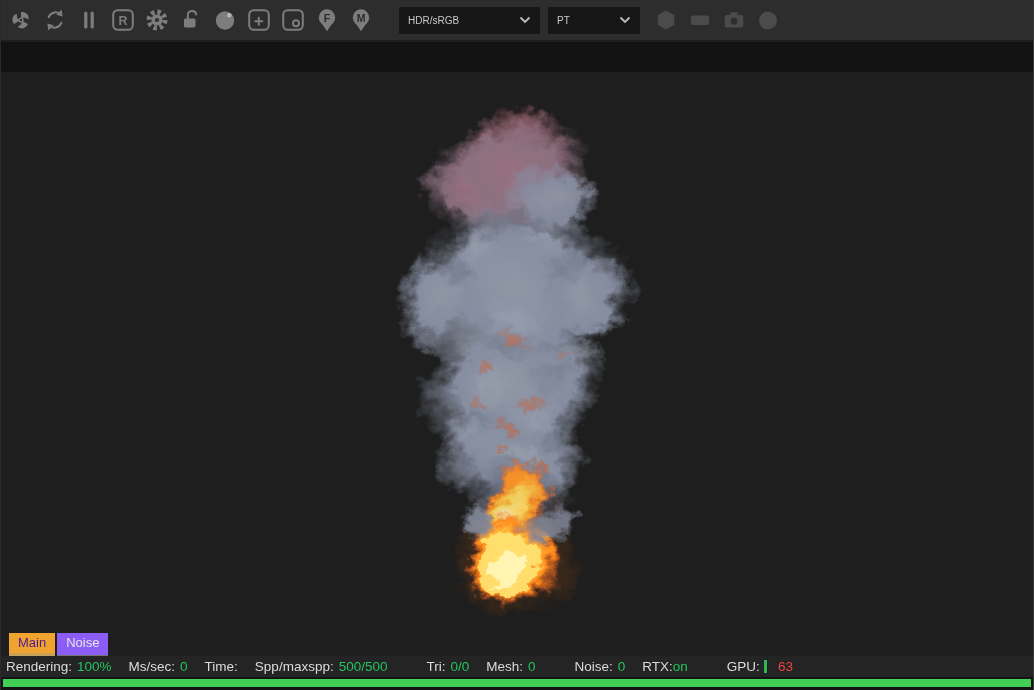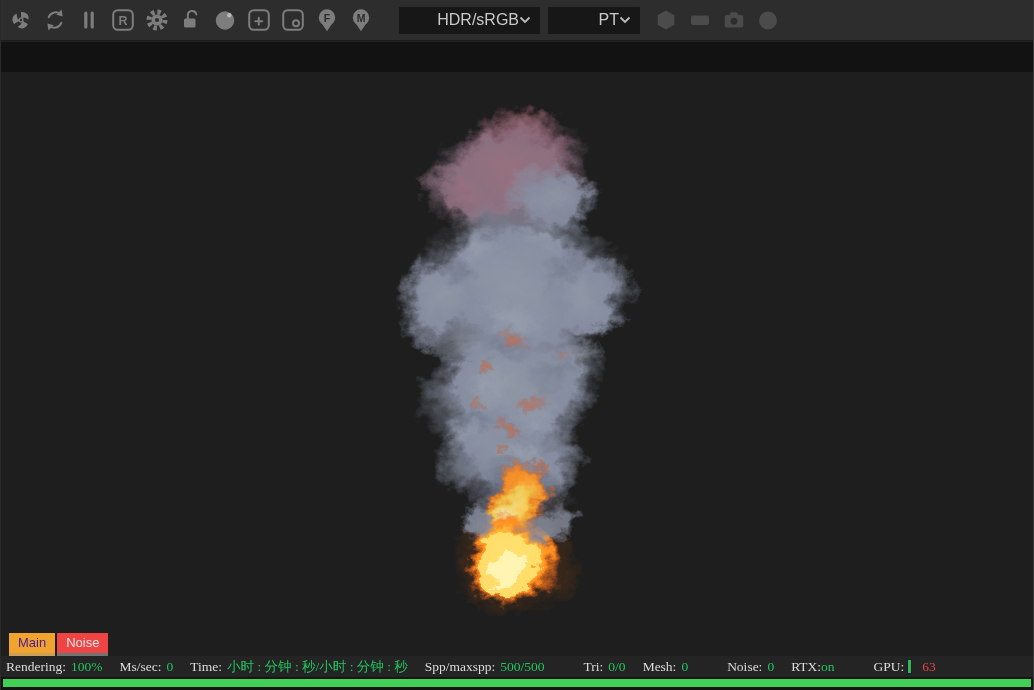--- a/index.html
+++ b/index.html
@@ -25,49 +25,49 @@
     display:flex; align-items:center; justify-content:center; cursor:pointer;
   }
   .tbtn svg { display:block; }
   .ticon { stroke:#7d7d7d; fill:none; stroke-width:2; stroke-linecap:round; stroke-linejoin:round; }
   .ticon-fill { fill:#7d7d7d; stroke:none; }
   .tbtn.disabled { cursor:default; }
   .tbtn.disabled .ticon-fill { fill:#4b4b4b; }
 
   .select {
     height:27px; background:#171717; color:#c9c9c9;
-    display:flex; align-items:center; justify-content:flex-end;
-    padding:0 9px; font-size:16px; cursor:pointer; border-radius:1px;
+    display:flex; align-items:center; justify-content:space-between;
+    padding:0 9px; font-size:10px; cursor:pointer; border-radius:1px;
   }
   .select.display { width:141px; margin-left:18px; }
   .select.kernel  { width:92px;  margin-left:8px; }
   .disabled-group { display:flex; align-items:center; margin-left:12px; }
 
   
   .strip { height:31px; flex:0 0 31px; background:#121212; border-top:1px solid #1f1f1f; }
 
   
   .viewport { position:relative; flex:1 1 auto; background:#1e1e1e; overflow:hidden; }
   .render-svg { position:absolute; left:362px; top:24px; }
 
   .tabs { position:absolute; left:8px; bottom:0; display:flex; gap:2px; }
   .tab {
     height:23px; padding:2px 9px 0 9px; font-size:13px; cursor:pointer;
     display:flex; align-items:flex-start;
   }
   .tab.active { background:#f0a32f; color:#4c1d95; border-bottom:3px solid #c9a258; }
-  .tab.inactive { background:#ef4444; color:#e6e6e6; border-bottom:3px solid #737373; }
+  .tab.inactive { background:#8b5cf6; color:#e6e6e6; border-bottom:1px solid #737373; }
 
   
   .statusbar {
     height:21px; flex:0 0 21px; background:#242424;
     display:flex; align-items:center; padding-left:5px;
     font-size:13.5px; white-space:nowrap;
   }
-  .sitem { display:flex; align-items:center; margin-right:17px;font-family:Liberation Serif, serif; }
+  .sitem { display:flex; align-items:flex-end; margin-right:17px; }
   .sitem .slabel { color:#dcdcdc; }
   .sitem .sval { color:#22c55e; margin-left:5px; }
   .sitem.tight .sval { margin-left:0; }
   .sitem.ml-lg { margin-left:22px; }
   .sitem.gpu .sval { color:#ef4444; margin-left:10px; }
   .gpu-meter {
     display:inline-block; width:5px; height:15px;
     background:#3bb54a; border:1px solid #123; margin-left:3px;
   }
 
@@ -323,21 +323,20 @@
     <div class="sitem">
       <span class="slabel">Rendering:</span>
       <span class="sval">100%</span>
     </div>
     <div class="sitem">
       <span class="slabel">Ms/sec:</span>
       <span class="sval">0</span>
     </div>
     <div class="sitem">
       <span class="slabel">Time:</span>
-      <span class="sval">小时 : 分钟 : 秒/小时 : 分钟 : 秒</span>
     </div>
     <div class="sitem">
       <span class="slabel">Spp/maxspp:</span>
       <span class="sval">500/500</span>
     </div>
     <div class="sitem ml-lg">
       <span class="slabel">Tri:</span>
       <span class="sval">0/0</span>
     </div>
     <div class="sitem">

